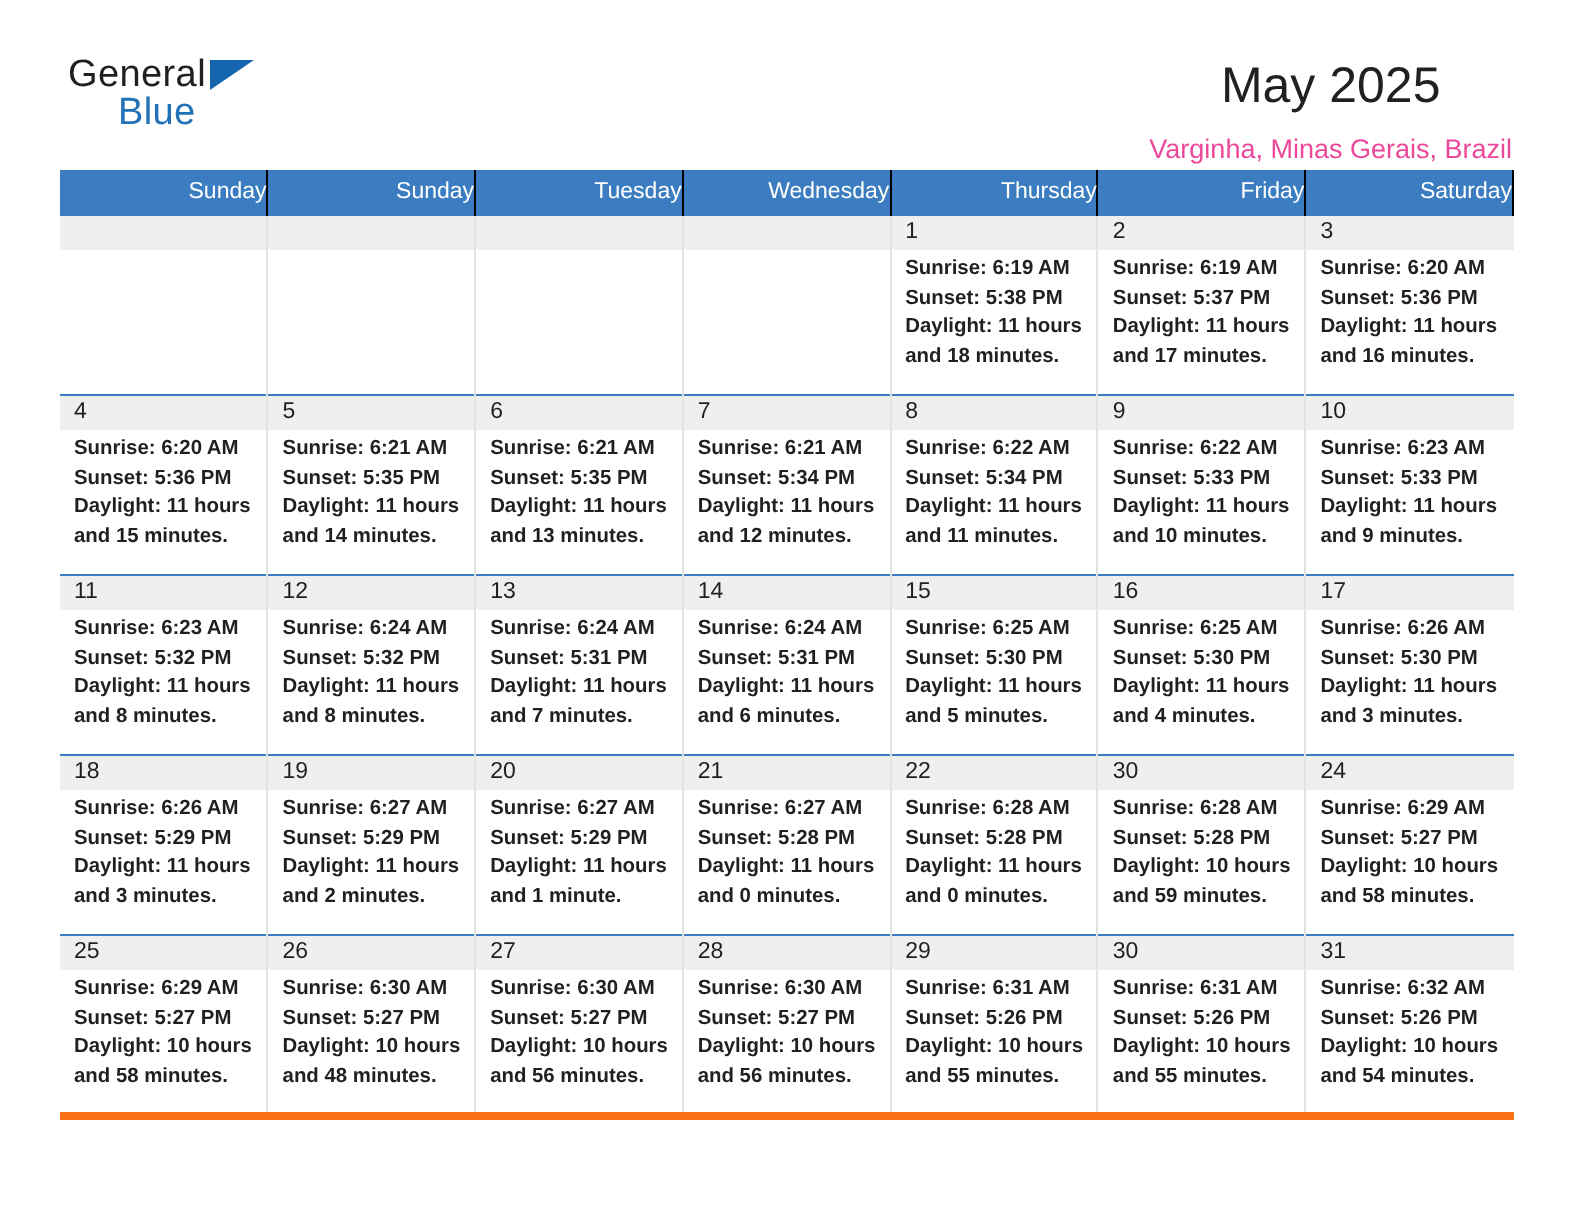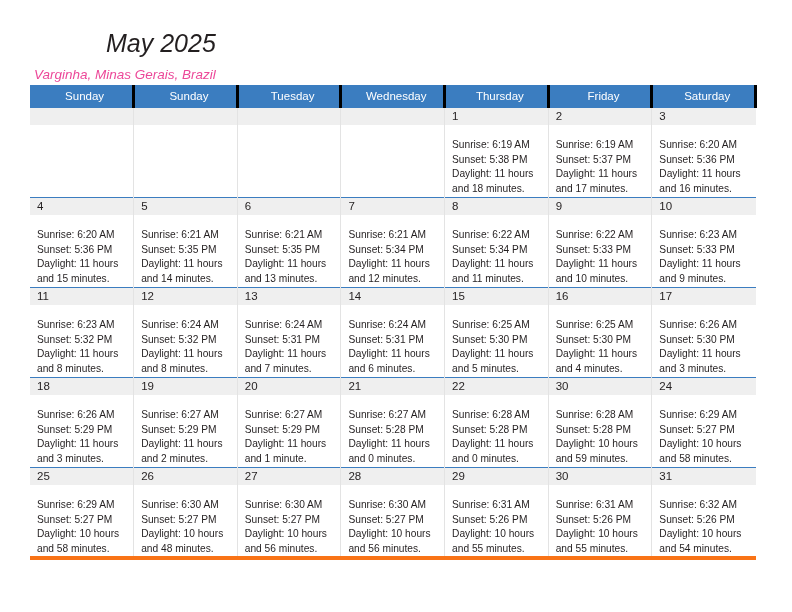--- a/index.html
+++ b/index.html
@@ -37,21 +37,21 @@
     margin-left: 25px;
     margin-top: -1px;
   }
   .logo-tri {
     position: absolute;
     left: 71px; top: 2px;
     width: 0; height: 0;
     border-left: 22px solid #1566ae;
     border-bottom: 15px solid transparent;
   }
-  .title-block { text-align: right; padding-top: 0px; font-style: italic; }
+  .title-block { text-align: center; padding-top: 0px; }
   .cal-title {
     font-size: 25px;
     color: #231f20;
     line-height: 30px;
     font-weight: normal;
   }
   .cal-subtitle {
     font-size: 13.5px;
     color: #ec4899;
     line-height: 20px;
@@ -63,24 +63,24 @@
     margin: 13px 35px 0 30px;
     width: 727px;
     border-collapse: collapse;
     table-layout: fixed;
   }
   .calendar thead th {
     background: #3b7dc0;
     color: #ffffff;
     font-size: 11.5px;
     font-weight: normal;
-    text-align: center;
+    text-align: right;
     padding: 5px 0 5px 7px;
     height: 22px;
-    border-right: 3px solid #000000;
+    border-right: 1px solid #000000;
   }
   .calendar tbody td {
     vertical-align: top;
     border-top: 1px solid #3b7dc0;
     border-right: 1px solid #e3e3e3;
     padding: 0;
     height: 90px;
     background: #ffffff;
   }
   .calendar tbody td:last-child { border-right: none; }
@@ -88,35 +88,41 @@
 
   .daynum-band {
     background: #efefef;
     height: 17px;
     padding: 1px 0 0 7px;
     font-size: 11.5px;
     color: #231f20;
     line-height: 15px;
   }
   .cell-body {
-    padding: 13px 6px 0 7px;
+    padding: 3px 6px 0 7px;
     font-size: 10.2px;
     color: #231f20;
     line-height: 14.6px;
+    font-weight: bold;
   }
   .cell-body div { white-space: nowrap; }
   .cell-body .wrap { white-space: normal; }
   td.empty .daynum-band { background: #efefef; }
 </style>
 </head>
 <body>
 
 <div class="page">
 
   <div class="masthead">
+    <div class="logo-wrap">
+      <span class="logo-general">General</span>
+      <span class="logo-tri"></span>
+      <span class="logo-blue">Blue</span>
+    </div>
     <div class="title-block">
       <div class="cal-title">May 2025</div>
       <div class="cal-subtitle">Varginha, Minas Gerais, Brazil</div>
     </div>
   </div>
 
   <table class="calendar">
     <thead>
       <tr id="weekday-row">
           <th>Sunday</th>

